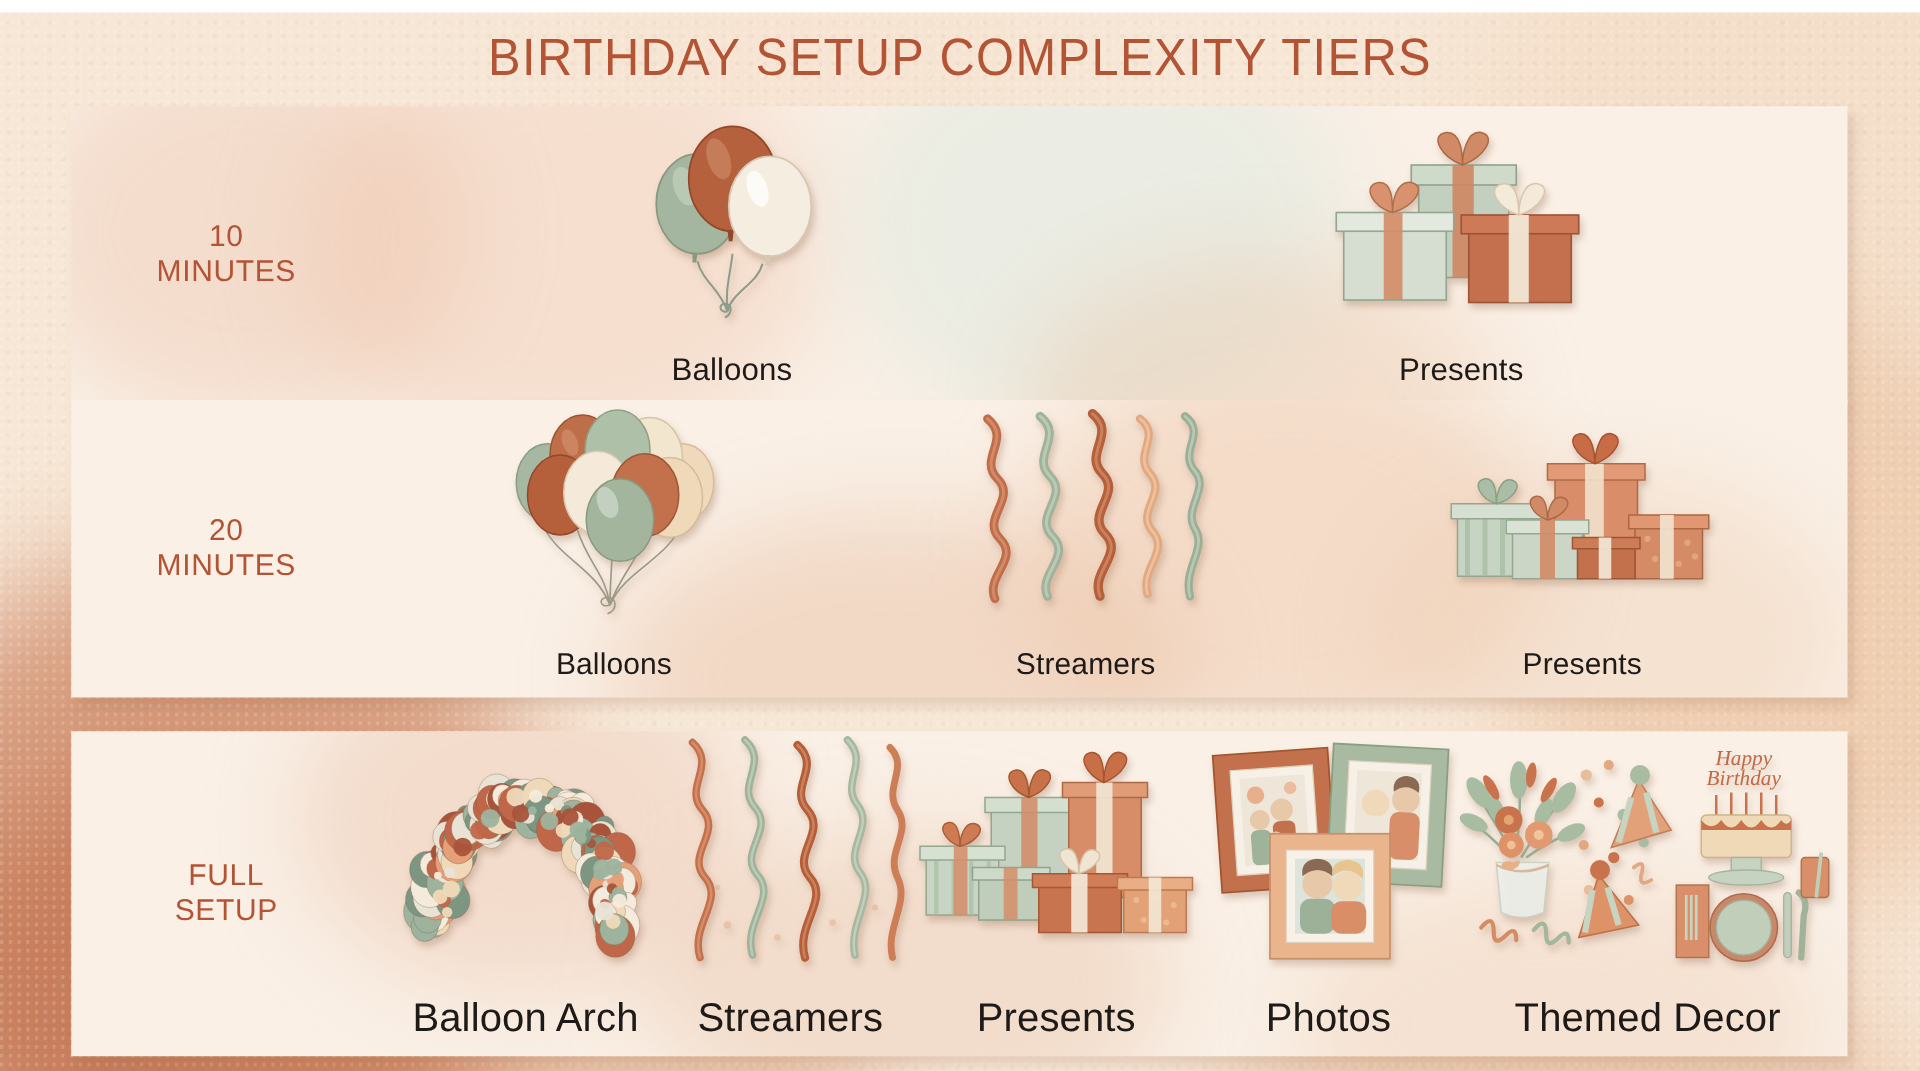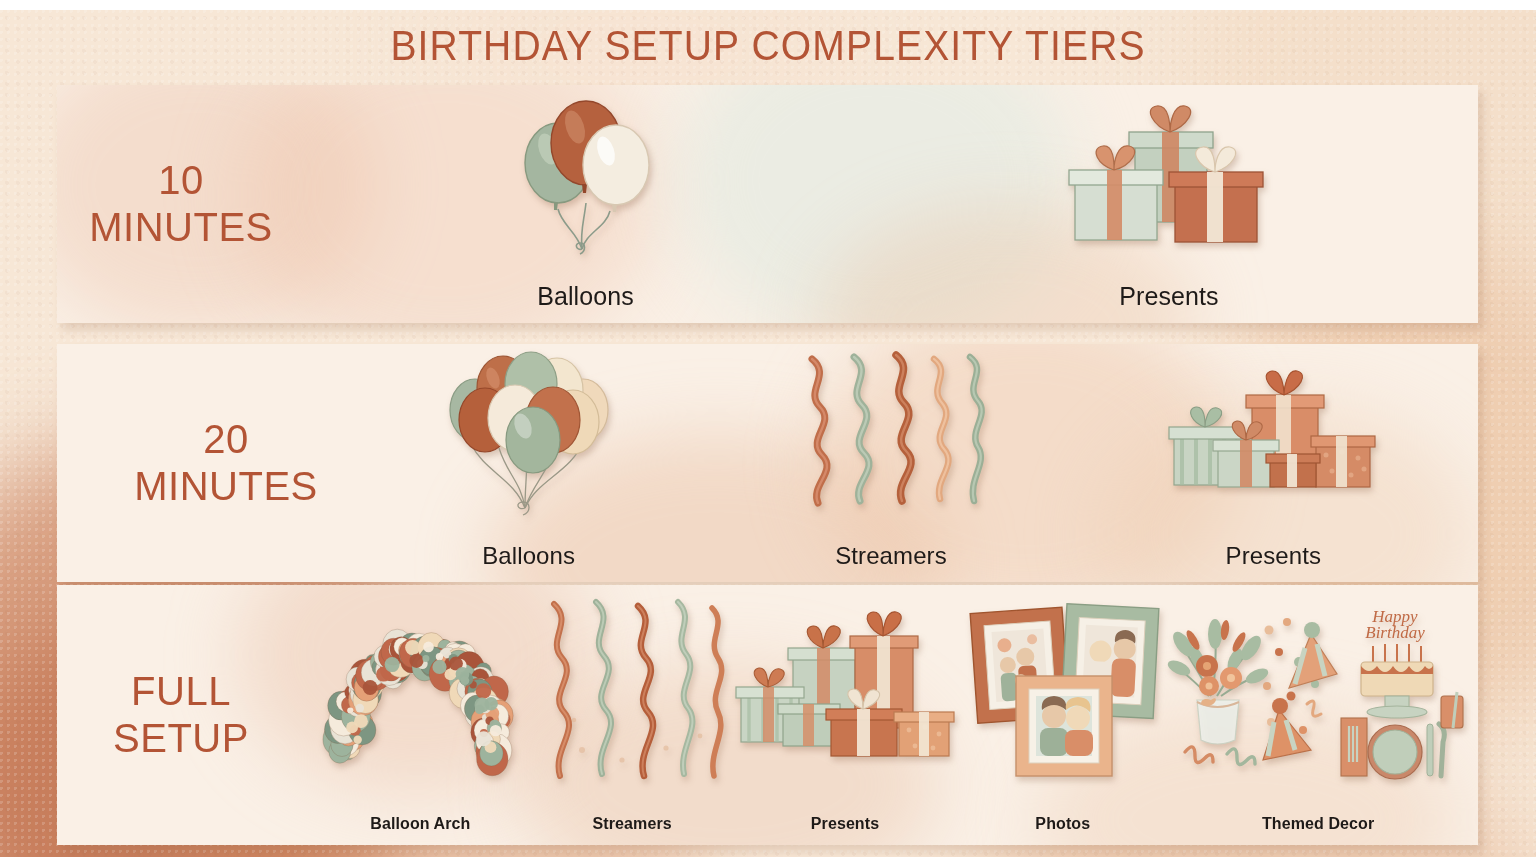--- a/index.html
+++ b/index.html
@@ -45,29 +45,29 @@
   
   .panel {
     position: absolute; left: 57px; width: 1421px;
     background: #FAF0E6;
     box-shadow: 5px 7px 9px rgba(150,100,70,.20);
     display: flex; align-items: stretch;
     overflow: hidden;
   }
   .panel .pwash { position: absolute; border-radius: 50%; filter: blur(34px); pointer-events: none; }
   #panel-1 { top: 75px; height: 238px; }
-  #panel-2 { top: 334px; height: 238px; padding-left: 45px; }
+  #panel-2 { top: 310px; height: 238px; }
   #panel-3 { top: 575px; height: 260px; }
 
   .tier-label {
     flex: 0 0 248px;
     display: flex; flex-direction: column;
     align-items: center; justify-content: center;
     color: #B35435;
-    font-size: 40px; line-height: 1.18; letter-spacing: .5px;
+    font-size: 24px; line-height: 1.18; letter-spacing: .5px;
     position: relative; z-index: 3;
     text-align: center;
   }
   .tier-label .l1 { display: block; }
   .tier-label .l2 { display: block; }
 
   .items {
     flex: 1 1 auto;
     display: flex; align-items: flex-end; justify-content: space-around;
     position: relative; z-index: 2;
@@ -79,21 +79,21 @@
     gap: 19px;
   }
   .art { display: flex; align-items: center; justify-content: center; flex: 1 1 auto; }
   .item-label {
     font-size: 24px; color: #1E1A18; letter-spacing: .1px;
     margin-top: 2px; white-space: nowrap;
     font-family: "Liberation Sans Narrow", "Liberation Sans", sans-serif;
   }
   #panel-1 .item-label { font-size: 25px; }
   #panel-2 .item-label { font-size: 24px; }
-  #panel-3 .item-label { font-size: 16px; font-weight: bold; }
+  #panel-3 .item-label { font-size: 32px; }
 
   svg { display: block; overflow: visible; }
   .drop { filter: drop-shadow(2px 4px 3px rgba(140,95,70,.30)); }
 </style>
 </head>
 <body>
 
 <div id="poster">
 
   <div class="wash w1"></div>

